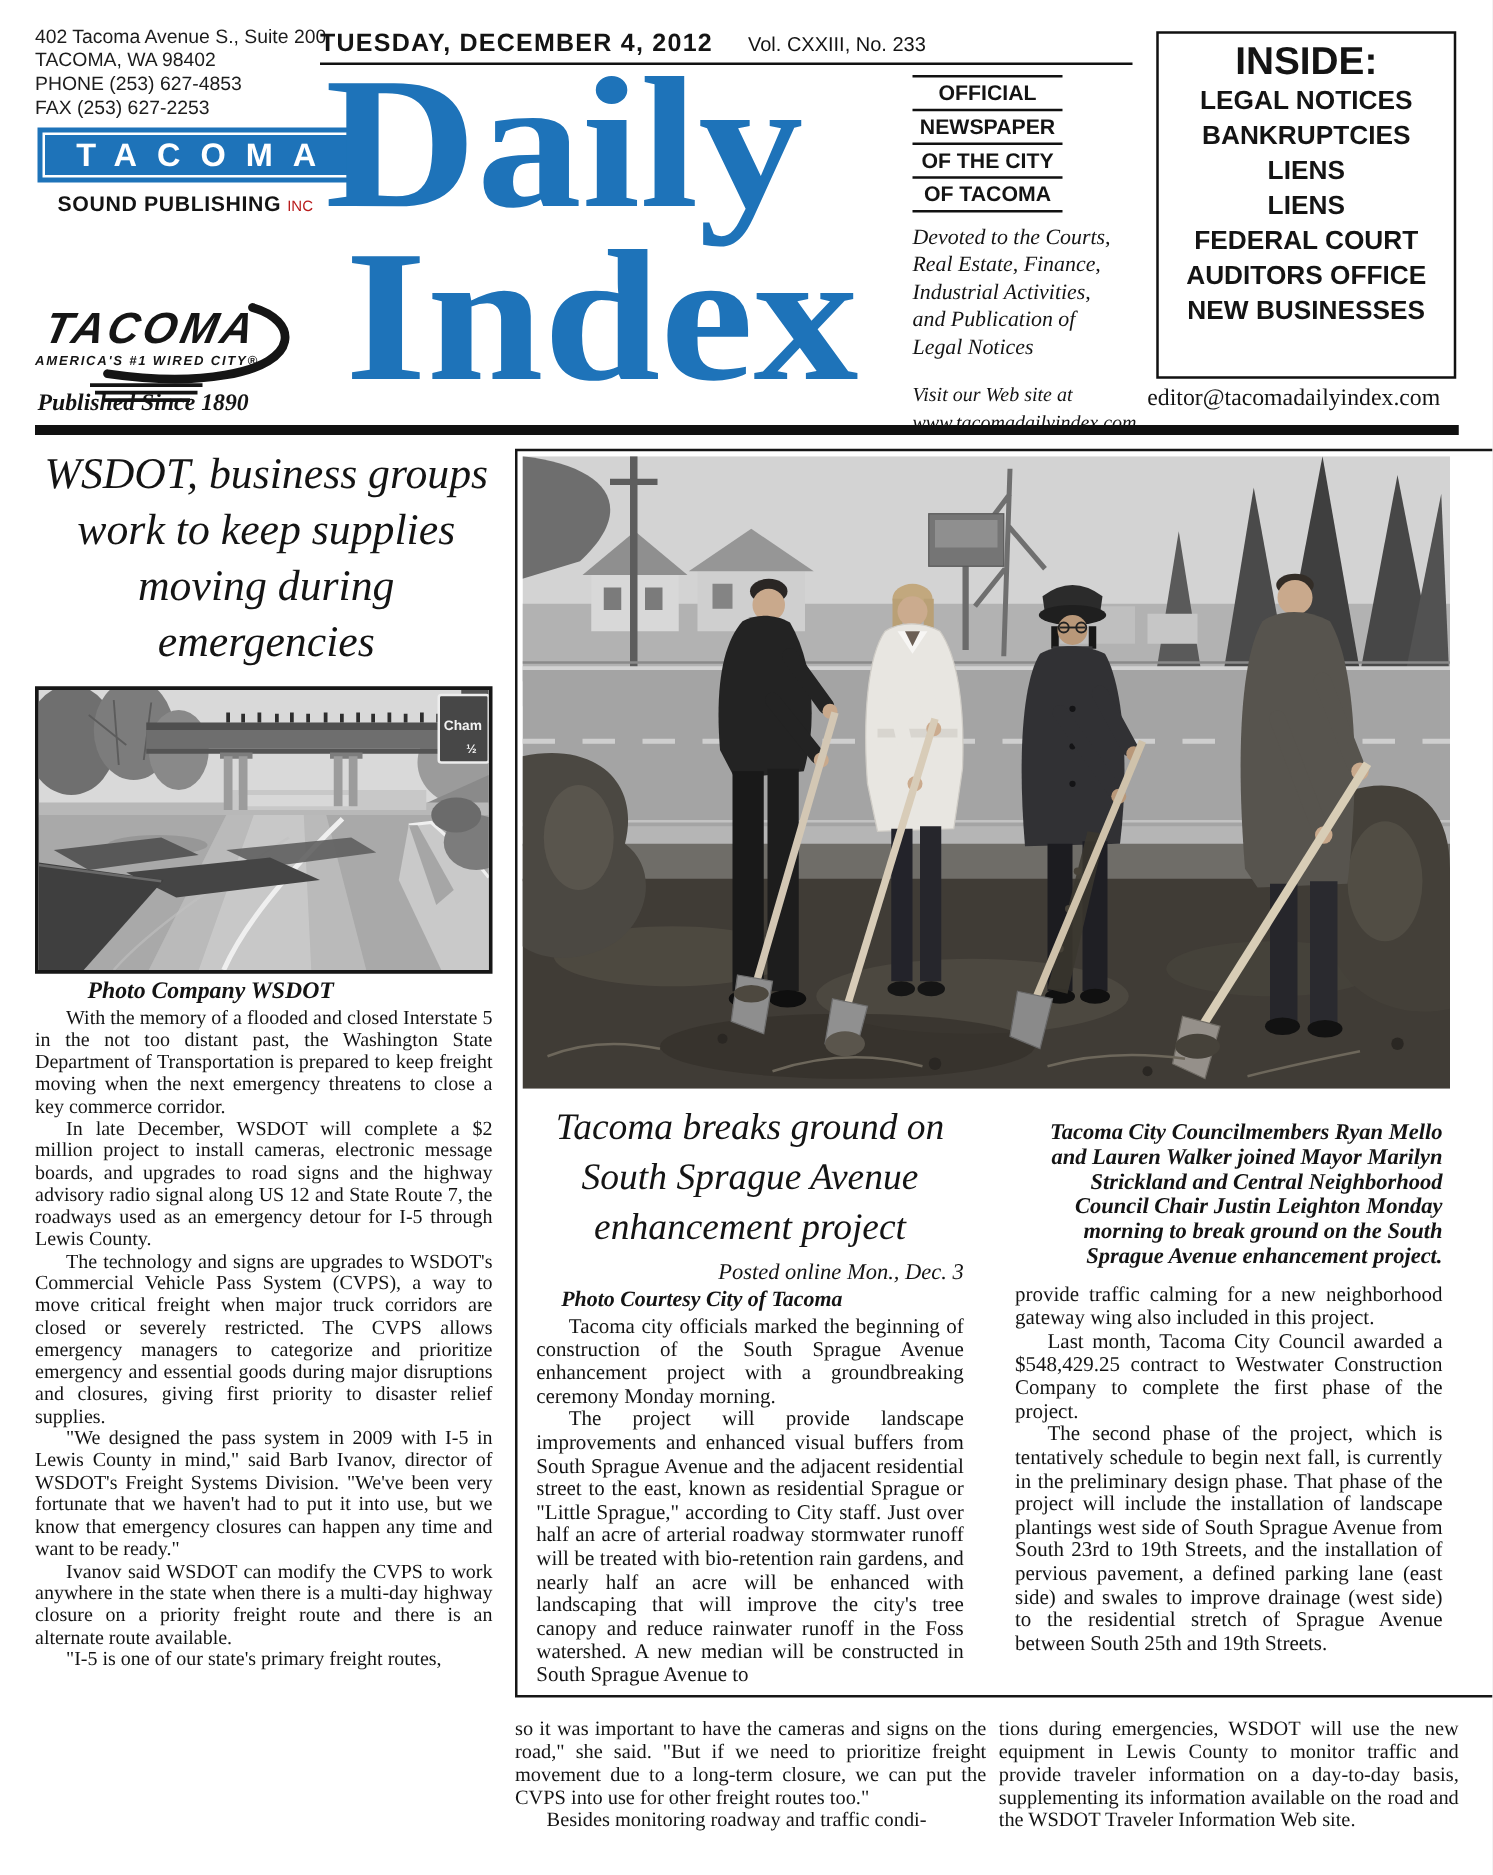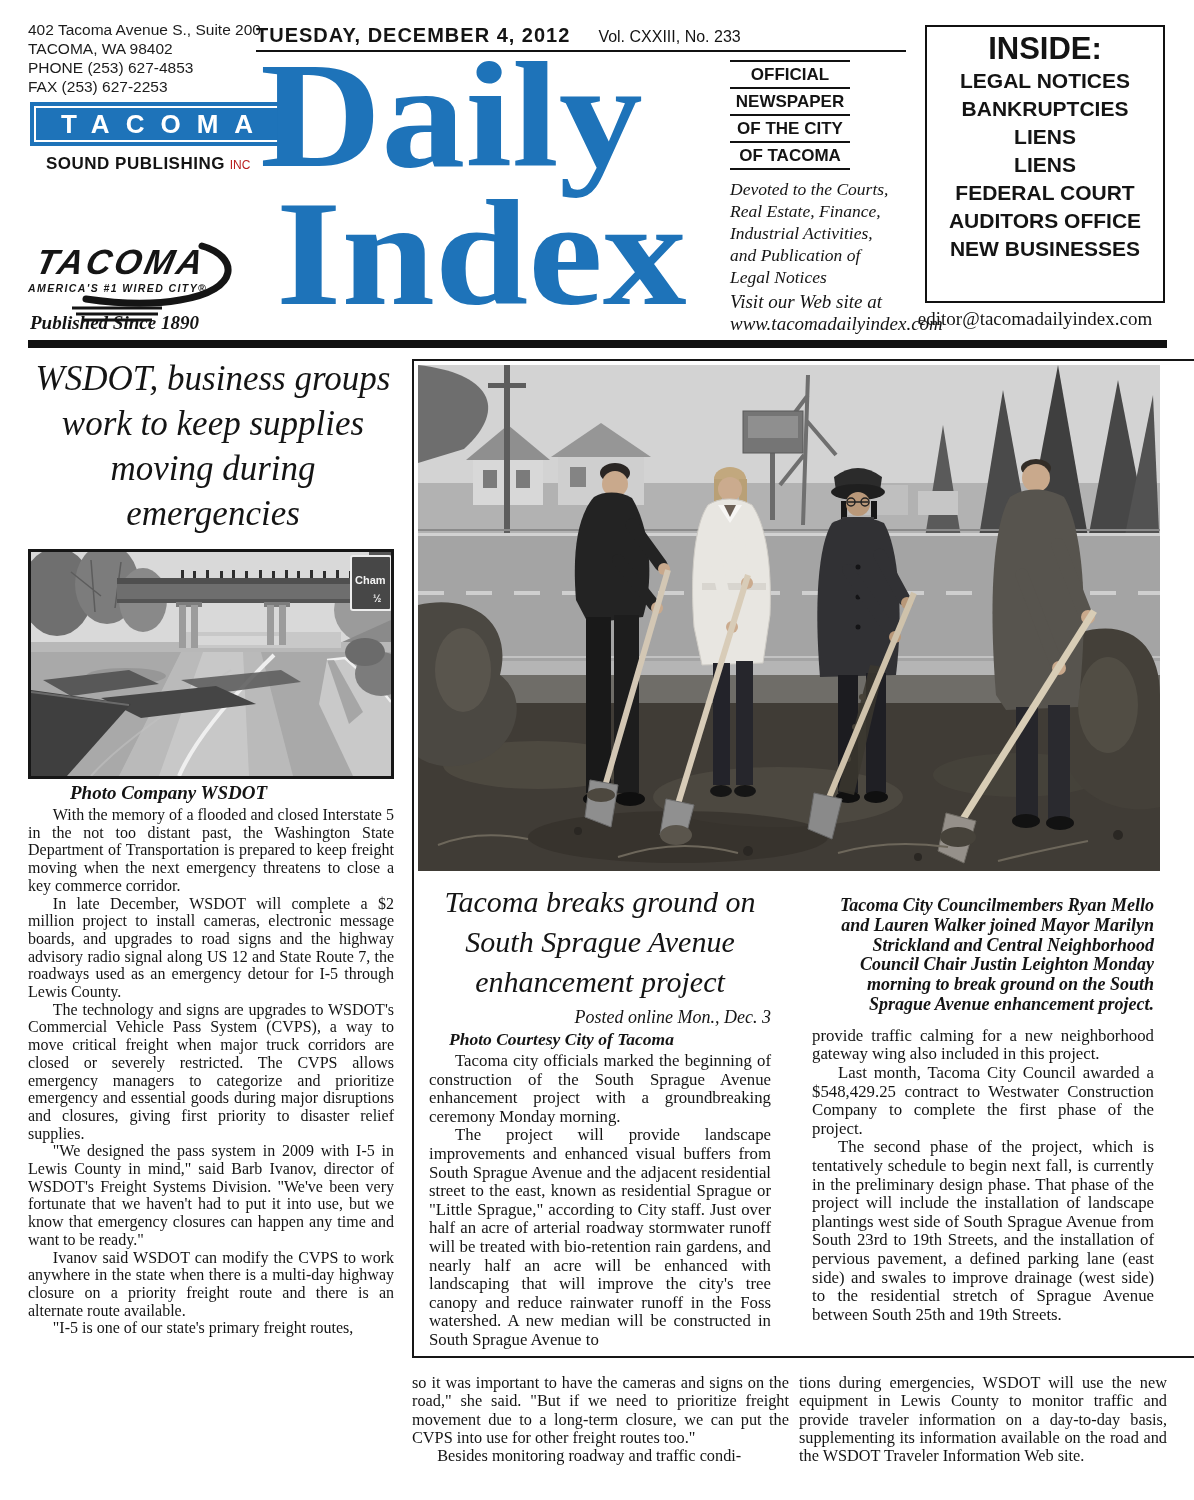--- a/index.html
+++ b/index.html
@@ -27,21 +27,21 @@
   .sound{left:46px;top:154px;font-size:17px;}
   .sound b{font-weight:bold;letter-spacing:.5px;}
   .sound span{font-weight:normal;font-size:12px;color:#b91c1c;}
   .wired{left:24px;top:238px;}
   .since{left:30px;top:312px;font-size:19px;font-style:italic;font-weight:bold;}
 
   .official{left:730px;top:60px;width:120px;border-top:2px solid #111;}
   .official div{font-family:"Liberation Sans",sans-serif;font-weight:bold;font-size:17px;
        line-height:21px;padding:2px 0 2px 0;border-bottom:2px solid #111;text-align:center;}
   .devoted{left:730px;top:178px;font-style:italic;font-size:17.5px;line-height:22px;}
-  .visit{left:730px;top:291px;font-style:italic;font-size:19px;line-height:22px;}
+  .visit{left:730px;top:306px;font-style:italic;font-size:16px;line-height:22px;}
 
   .inside-box{left:925px;top:25px;width:240px;height:278px;border:2.5px solid #111;
        text-align:center;box-sizing:border-box;padding-top:4px;}
   .inside-title{font-family:"Liberation Sans",sans-serif;font-weight:bold;font-size:31px;line-height:36px;}
   .inside-item{font-family:"Liberation Sans",sans-serif;font-weight:bold;font-size:21px;line-height:28px;}
   .email{left:903px;top:308px;width:264px;text-align:center;font-size:19px;}
 
   .black-rule{left:28px;top:340px;width:1139px;height:8px;background:#111;}
 
   

